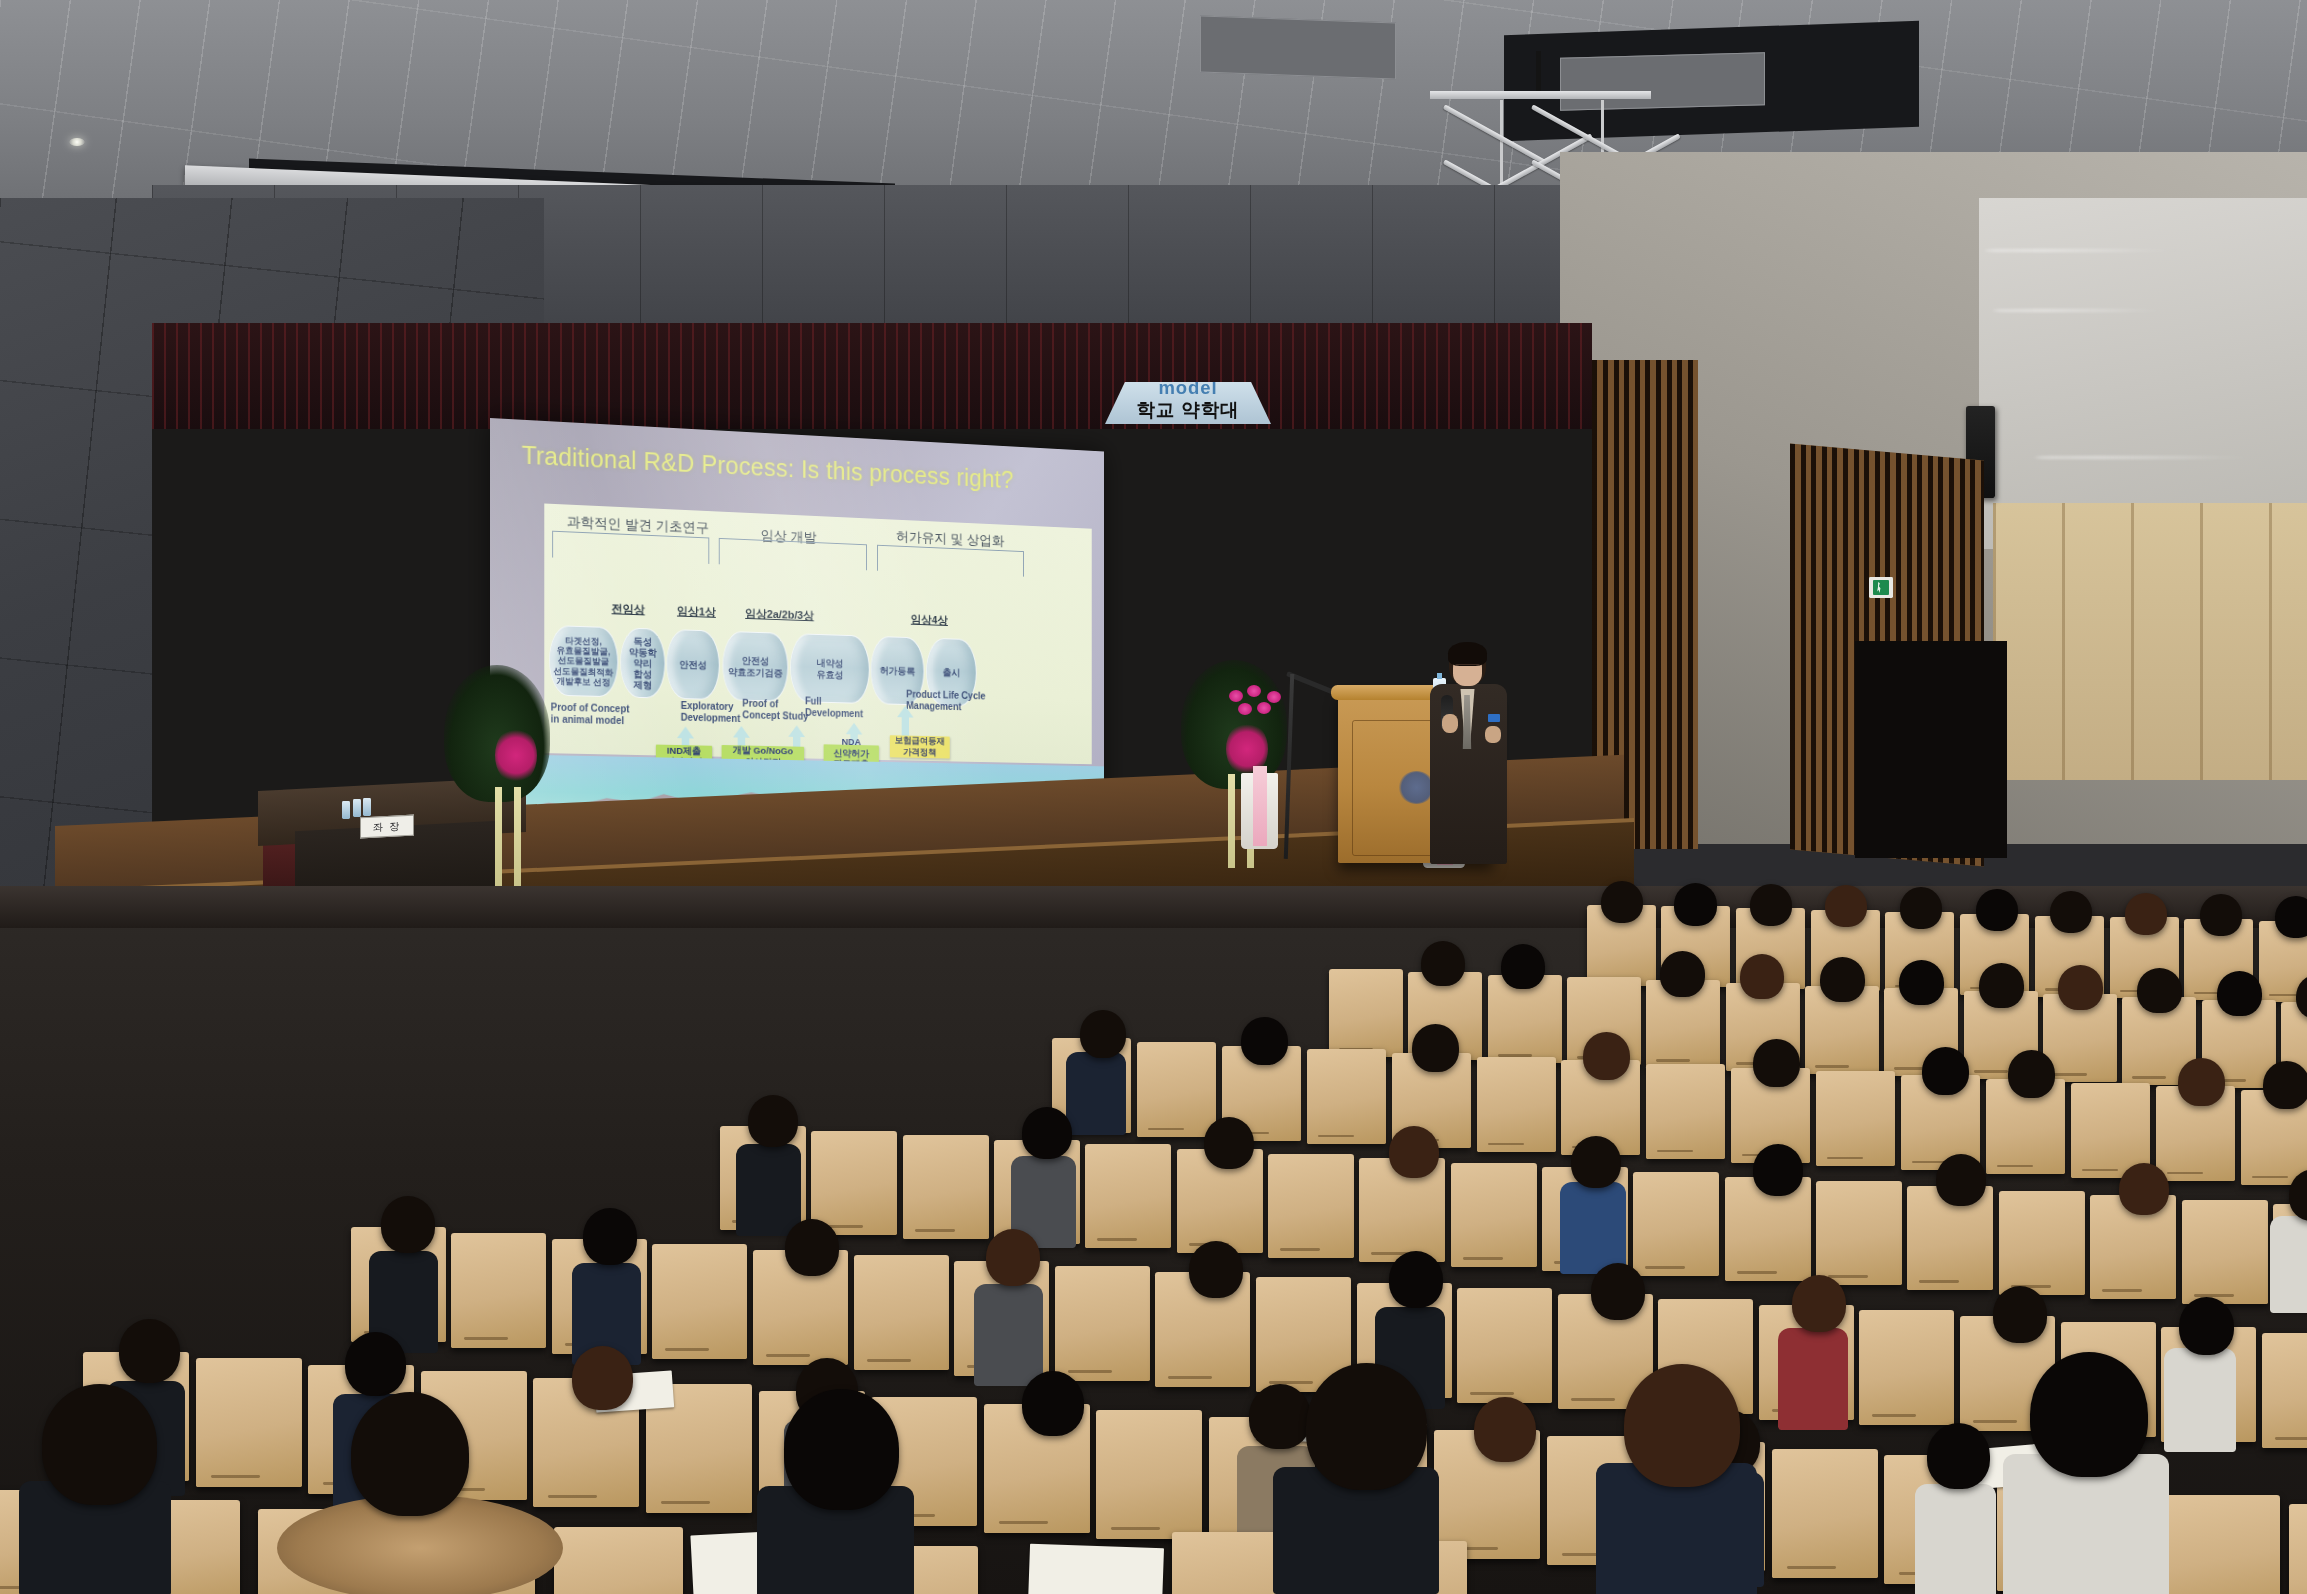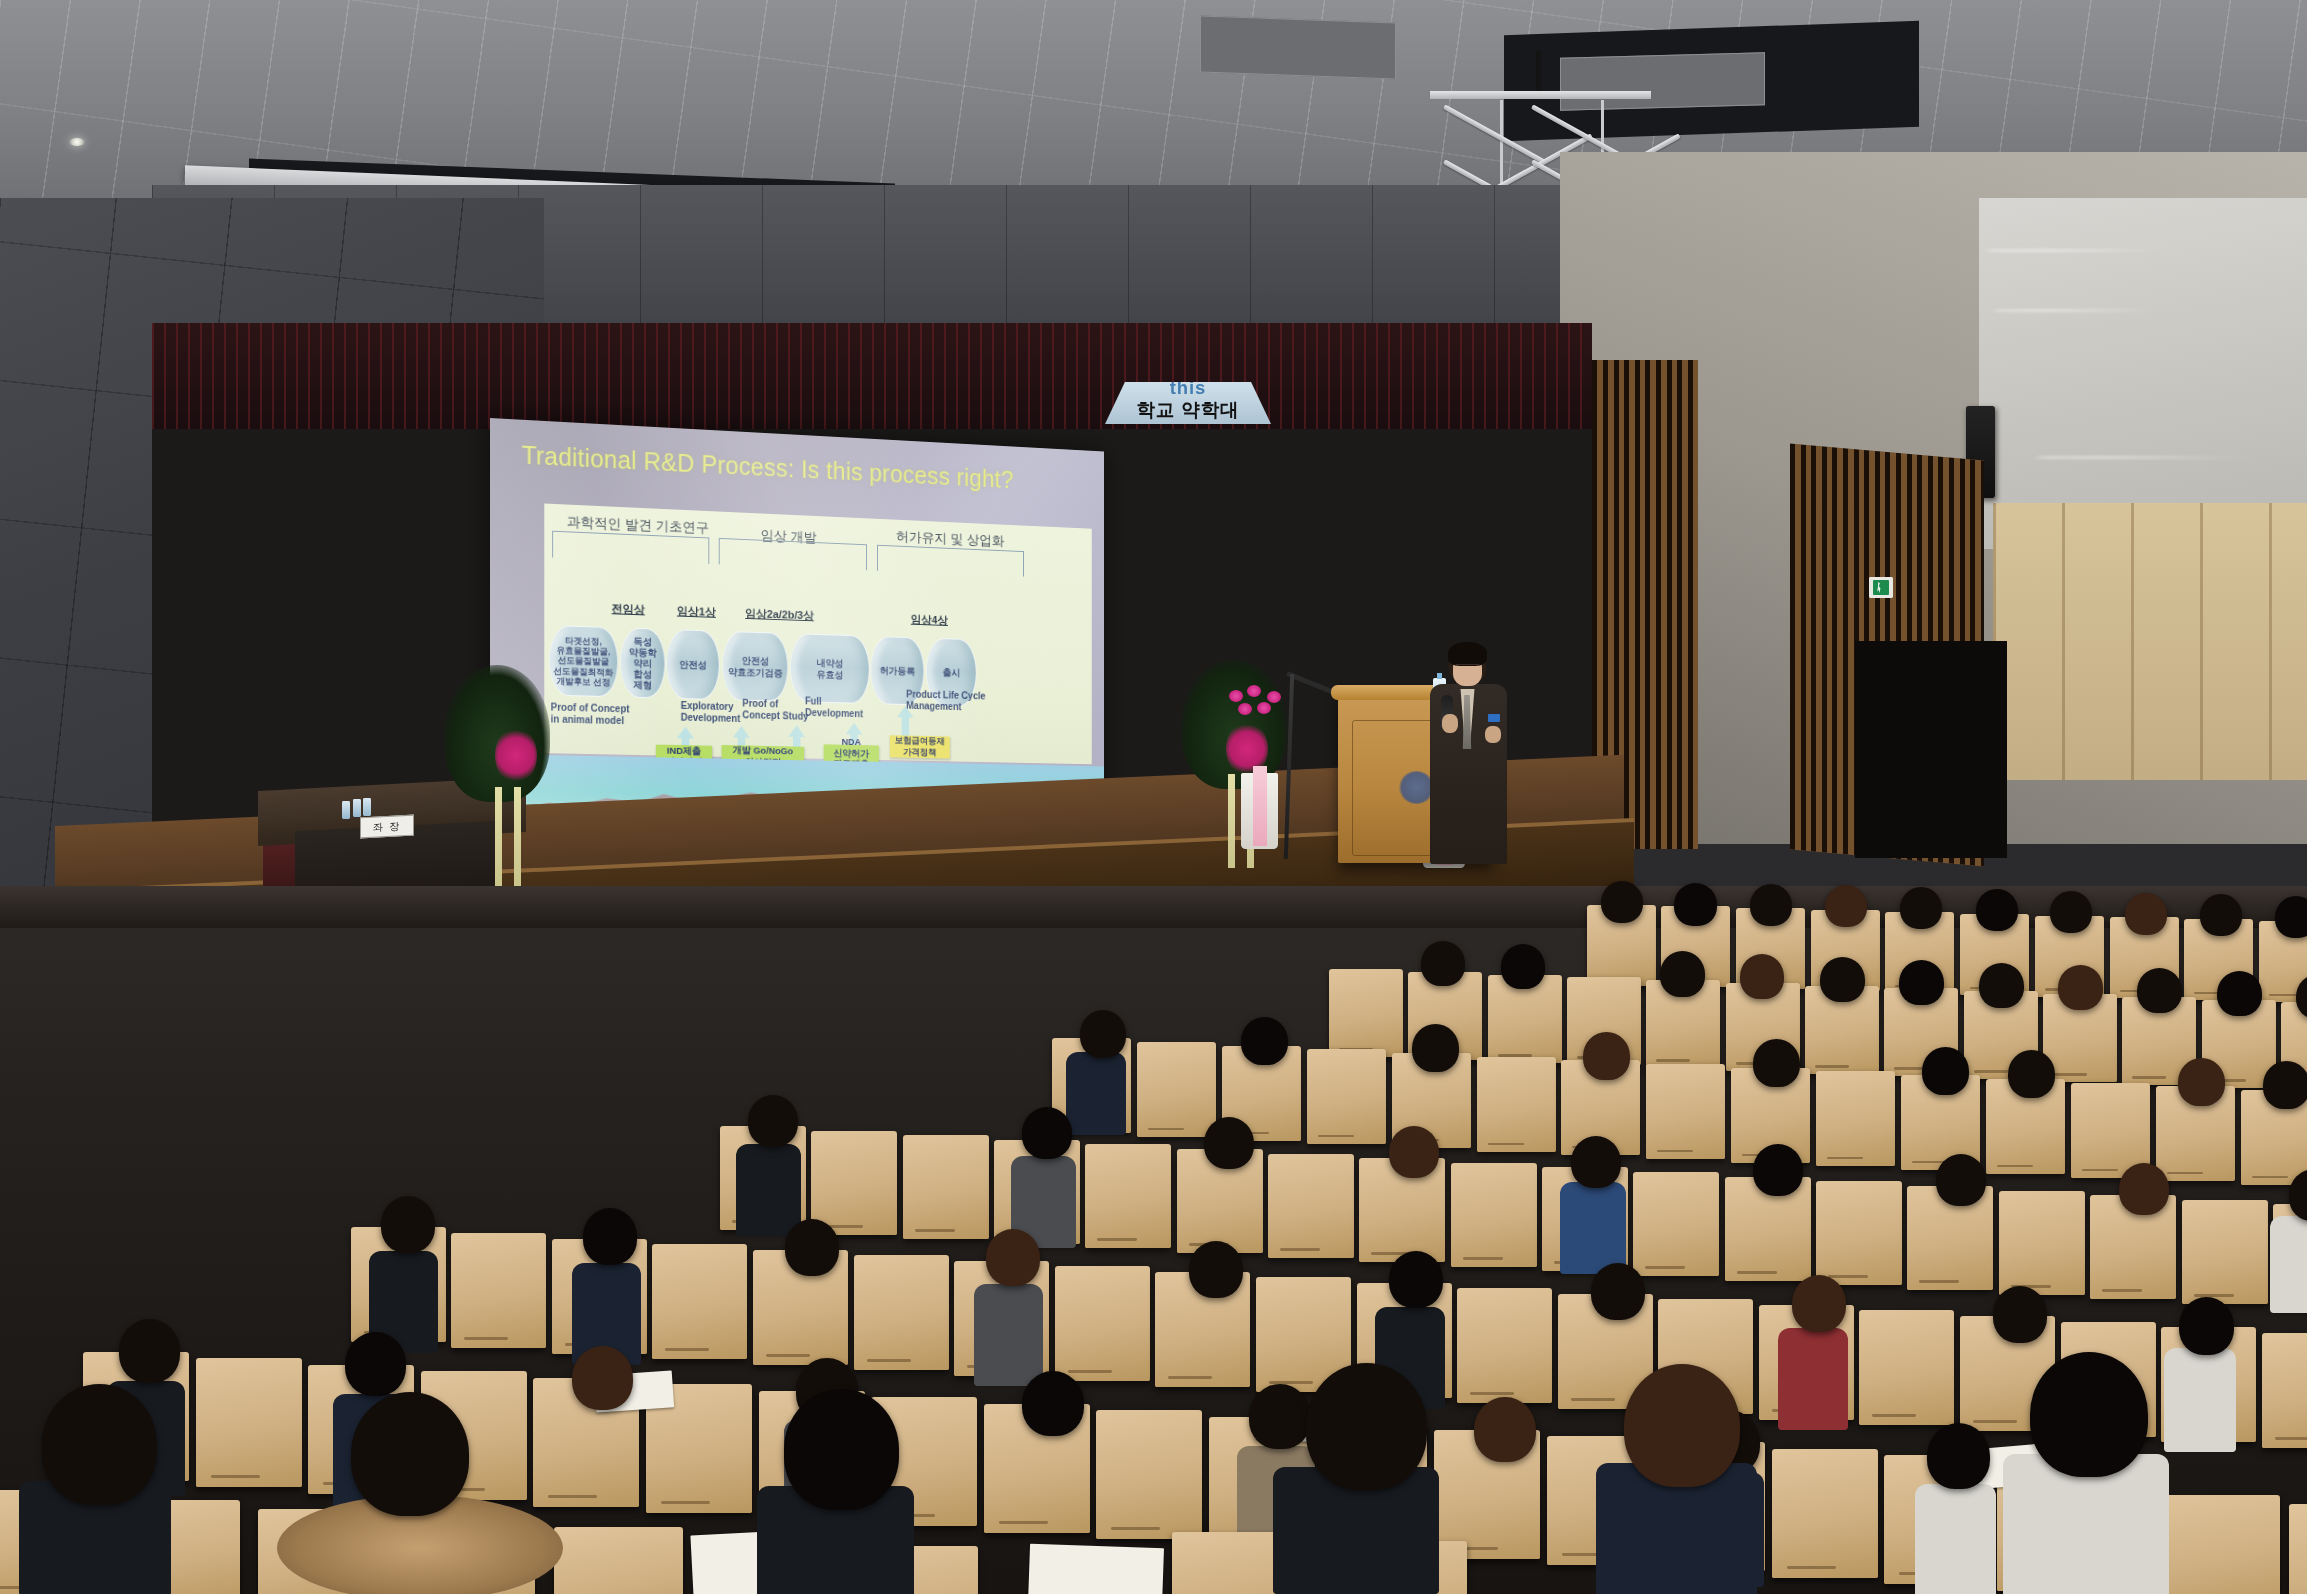--- a/index.html
+++ b/index.html
@@ -328,21 +328,21 @@
 
   <div class="slats" style="left:221px;top:397px;width:318px;height:429px;"></div>
   <div class="slats" style="left:1163px;top:406px;width:388px;height:415px;"></div>
   <div class="slats" style="left:1550px;top:360px;width:148px;height:489px;"></div>
   <div class="slats" style="left:1790px;top:452px;width:194px;height:406px;transform:skewY(5deg);"></div>
 
   <div class="stage-back"></div>
   <div class="curtain"></div>
 
   <div class="banner">
-    <div class="b1">this</div>
+    <div class="b1">model</div>
     <div class="b2">학교 약학대</div>
   </div>
 
   <div class="screen">
     <div class="slide-title">Traditional R&amp;D Process: Is this process right?</div>
 
     <div class="diagram">
 
       <div class="dgrp" style="left:23px;top:10px;width:134px;">과학적인 발견
 기초연구</div>

